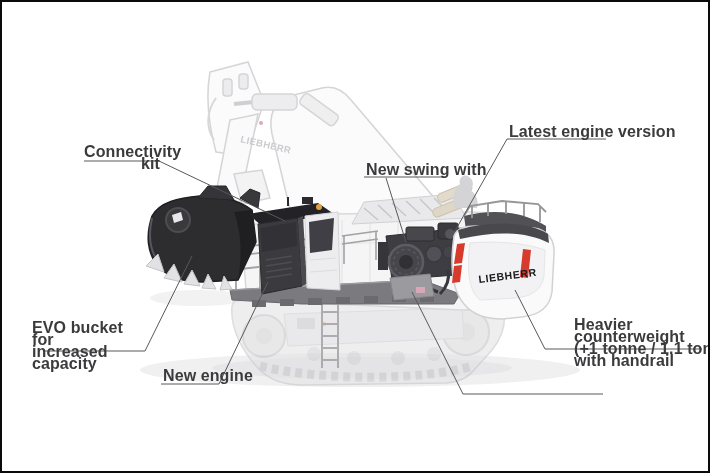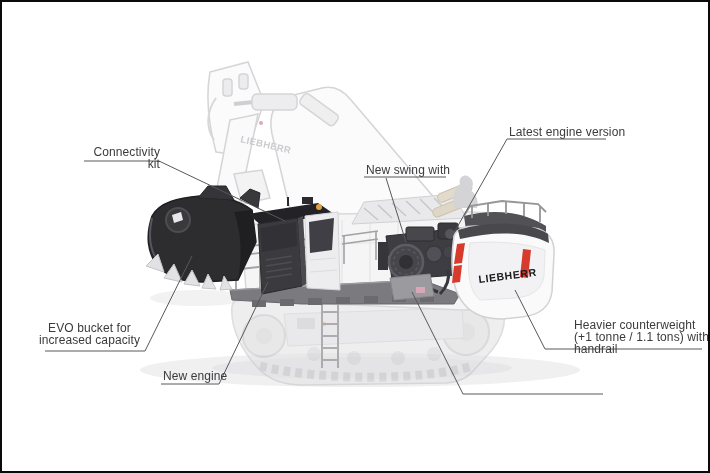--- a/index.html
+++ b/index.html
@@ -10,25 +10,26 @@
     border:2px solid #0a0a0a;
     background:#ffffff;
     overflow:hidden;
     font-family:"Liberation Sans",sans-serif;
   }
   #machine-svg,#callout-svg{
     position:absolute;left:0;top:0;width:706px;height:469px;
   }
   .callout{
     position:absolute;
-    font-size:12px;
+    font-size:16px;
     line-height:12px;
     color:#3b3b3d;
     white-space:pre-line;
     letter-spacing:0.1px;
+    font-weight:bold;
   }
 </style>
 </head>
 <body>
 
 <div id="frame">
 
   <svg id="machine-svg" viewBox="0 0 706 469">
 
     <g>
@@ -215,21 +216,21 @@
       <line x1="543" y1="347" x2="513" y2="288"></line>
     </g>
   </svg>
 
   <div class="callout" style="left:82px;top:144px;width:76px;text-align:right">Connectivity kit</div>
 
   <div class="callout" style="left:507px;top:124px">Latest engine version</div>
 
   <div class="callout" style="left:364px;top:162px">New swing with</div>
 
-  <div class="callout" style="left:30px;top:320px;width:115px;text-align:center">EVO bucket for
+  <div class="callout" style="left:30px;top:320px;width:115px;text-align:left">EVO bucket for
 increased capacity</div>
 
   <div class="callout" style="left:161px;top:368px">New engine</div>
 
 
   <div class="callout" style="left:572px;top:317px;width:160px">Heavier counterweight
 (+1 tonne / 1.1 tons) with handrail</div>
 
 </div>
 

